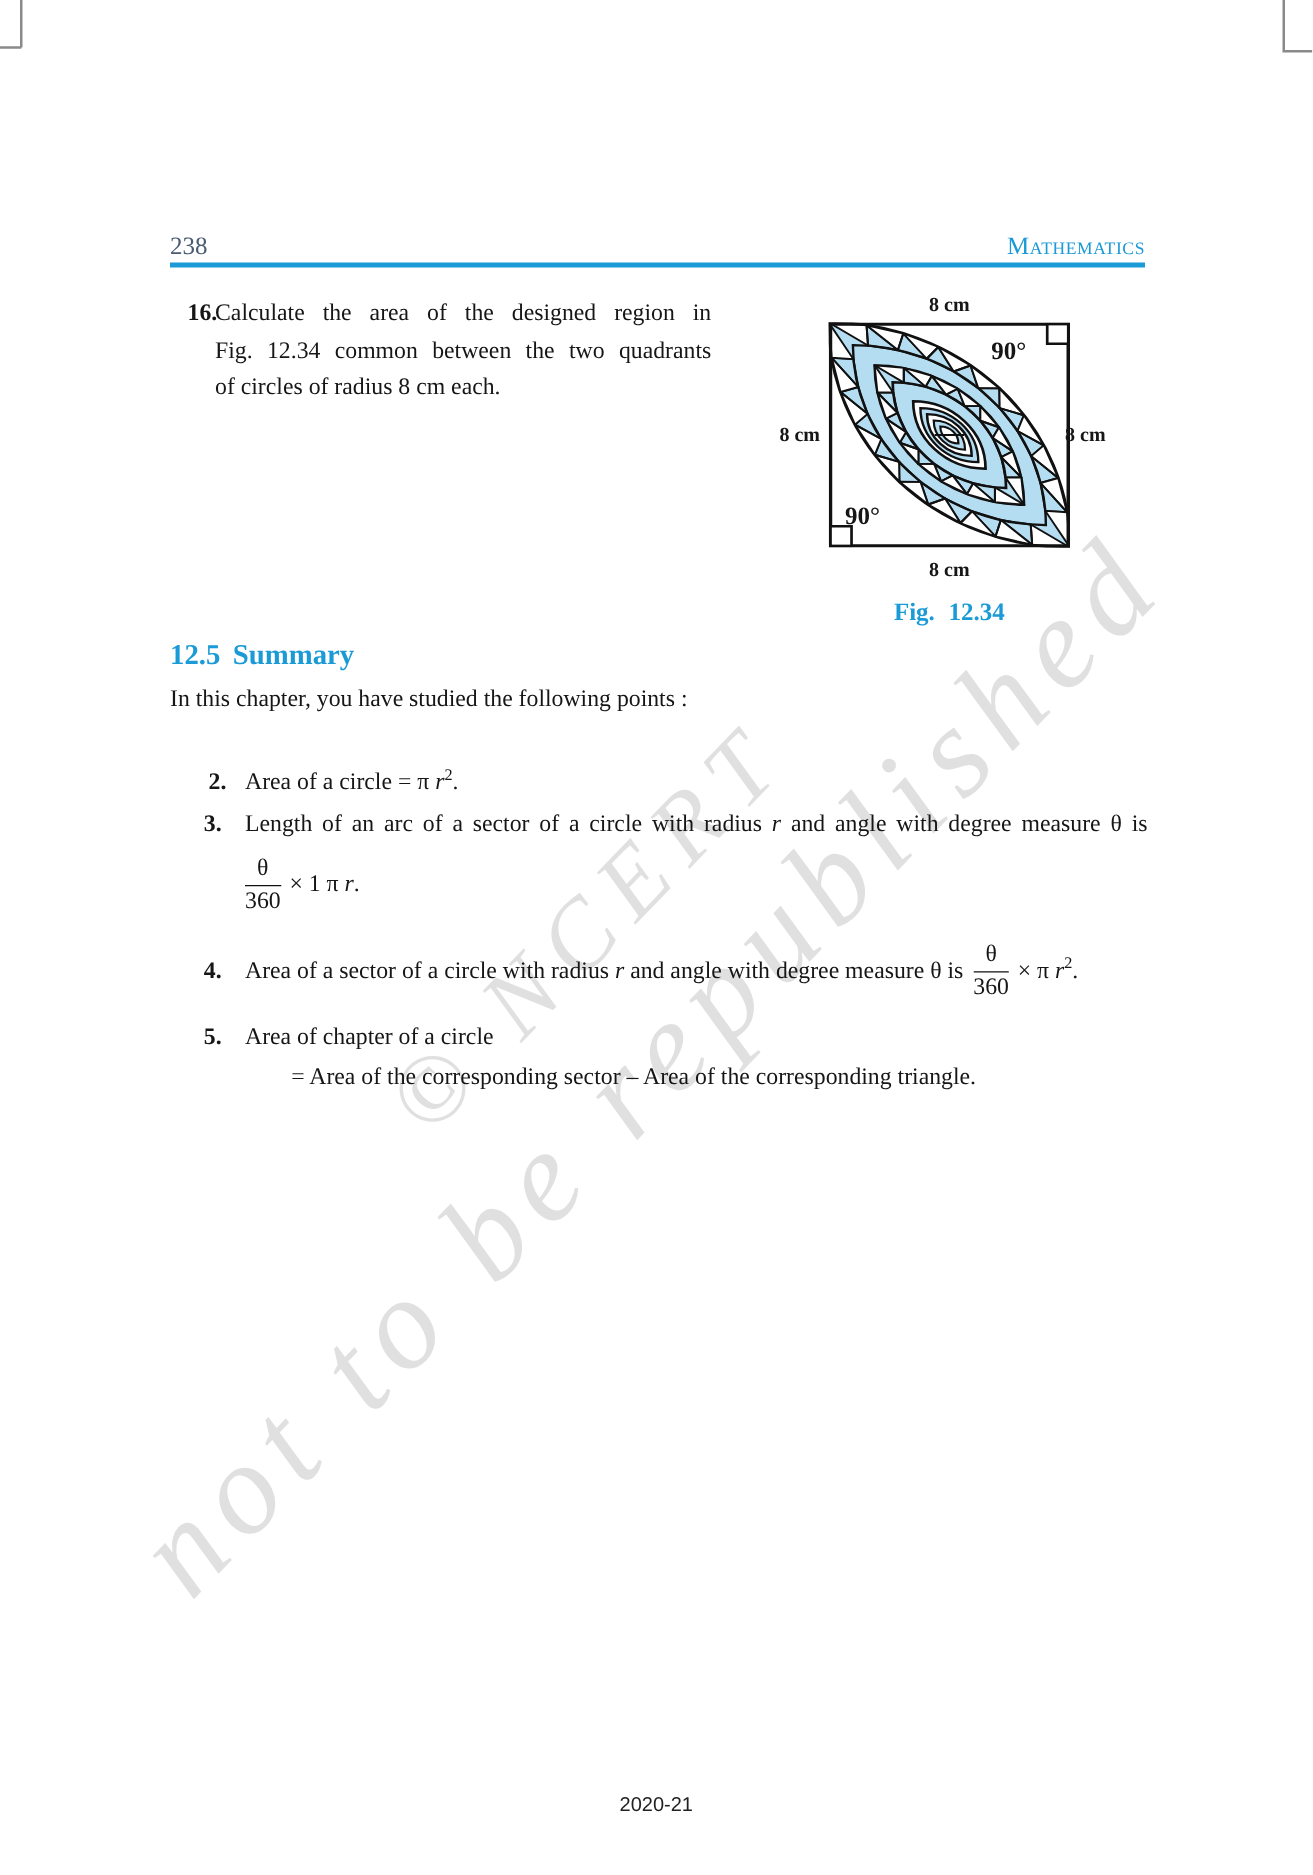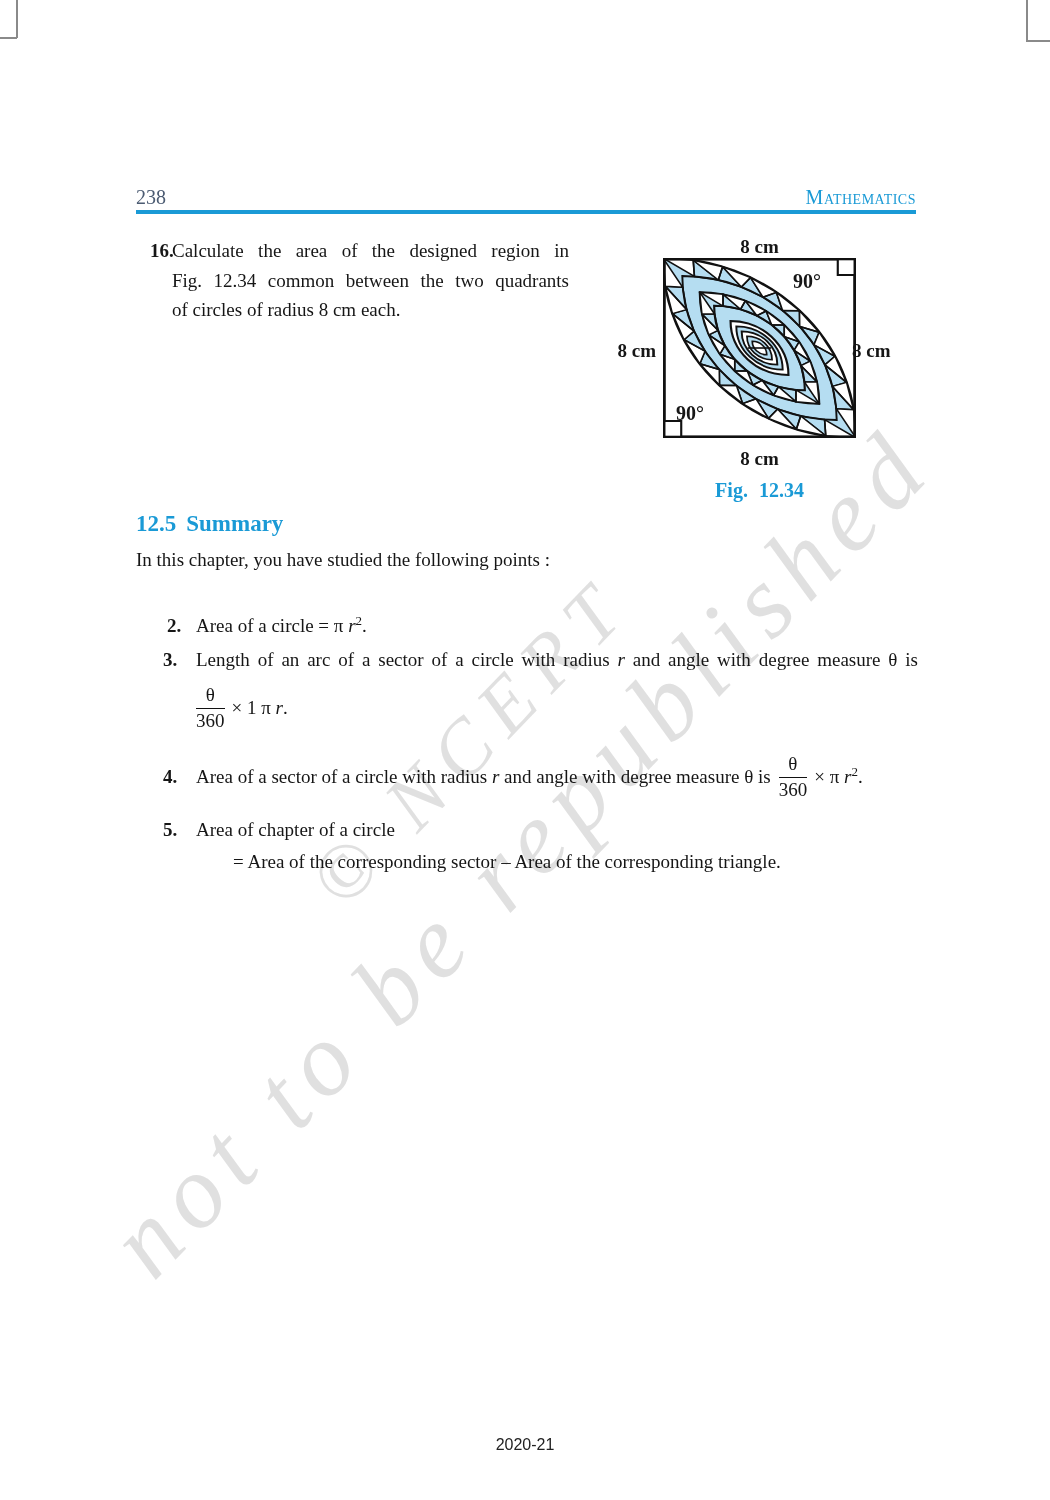--- a/index.html
+++ b/index.html
@@ -26,21 +26,21 @@
 
   
   .q16{left:136px;top:236px;width:460px;font-size:19px;line-height:29.5px;}
   .q16 .no{position:absolute;left:14px;top:0;font-weight:bold;}
   .q16 .qlines{margin-left:36px;width:397px;}
   .jline{text-align:justify;text-align-last:justify;}
   .jline.last{text-align:center;text-align-last:left;}
 
   
   .figure{left:600px;top:230px;width:310px;height:290px;}
-  .fig-label{position:absolute;font-weight:bold;font-size:19px;white-space:nowrap;}
+  .fig-label{position:absolute;font-weight:bold;font-size:16px;white-space:nowrap;}
   .fig-angle{position:absolute;font-weight:bold;font-size:20px;}
   .fig-caption{position:absolute;left:63px;top:249px;width:193px;text-align:center;
     color:var(--accent);font-weight:bold;font-size:20px;word-spacing:6px;}
   .fig-svg{position:absolute;left:63px;top:28px;}
 
   
   .sum-heading{left:136px;top:511px;font-size:23px;font-weight:bold;color:var(--accent);}
   .sum-heading .ht{margin-left:10px;}
   .sum-intro{left:136px;top:549px;font-size:19px;}
   .item{left:163px;font-size:19px;white-space:nowrap;}

